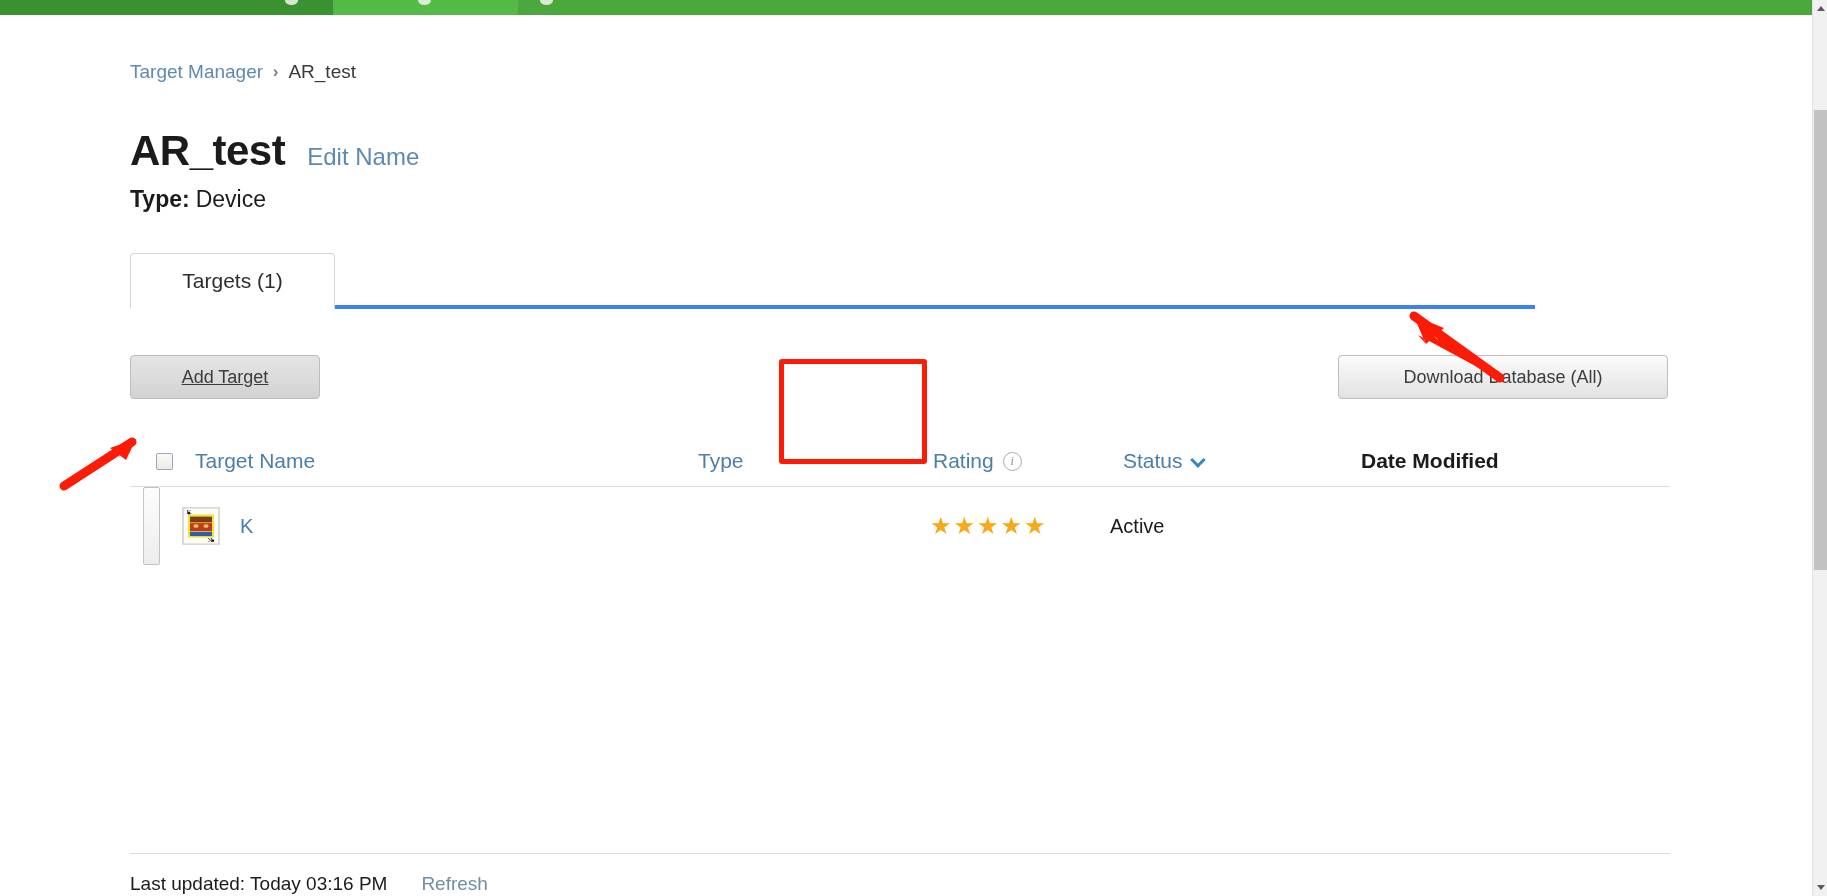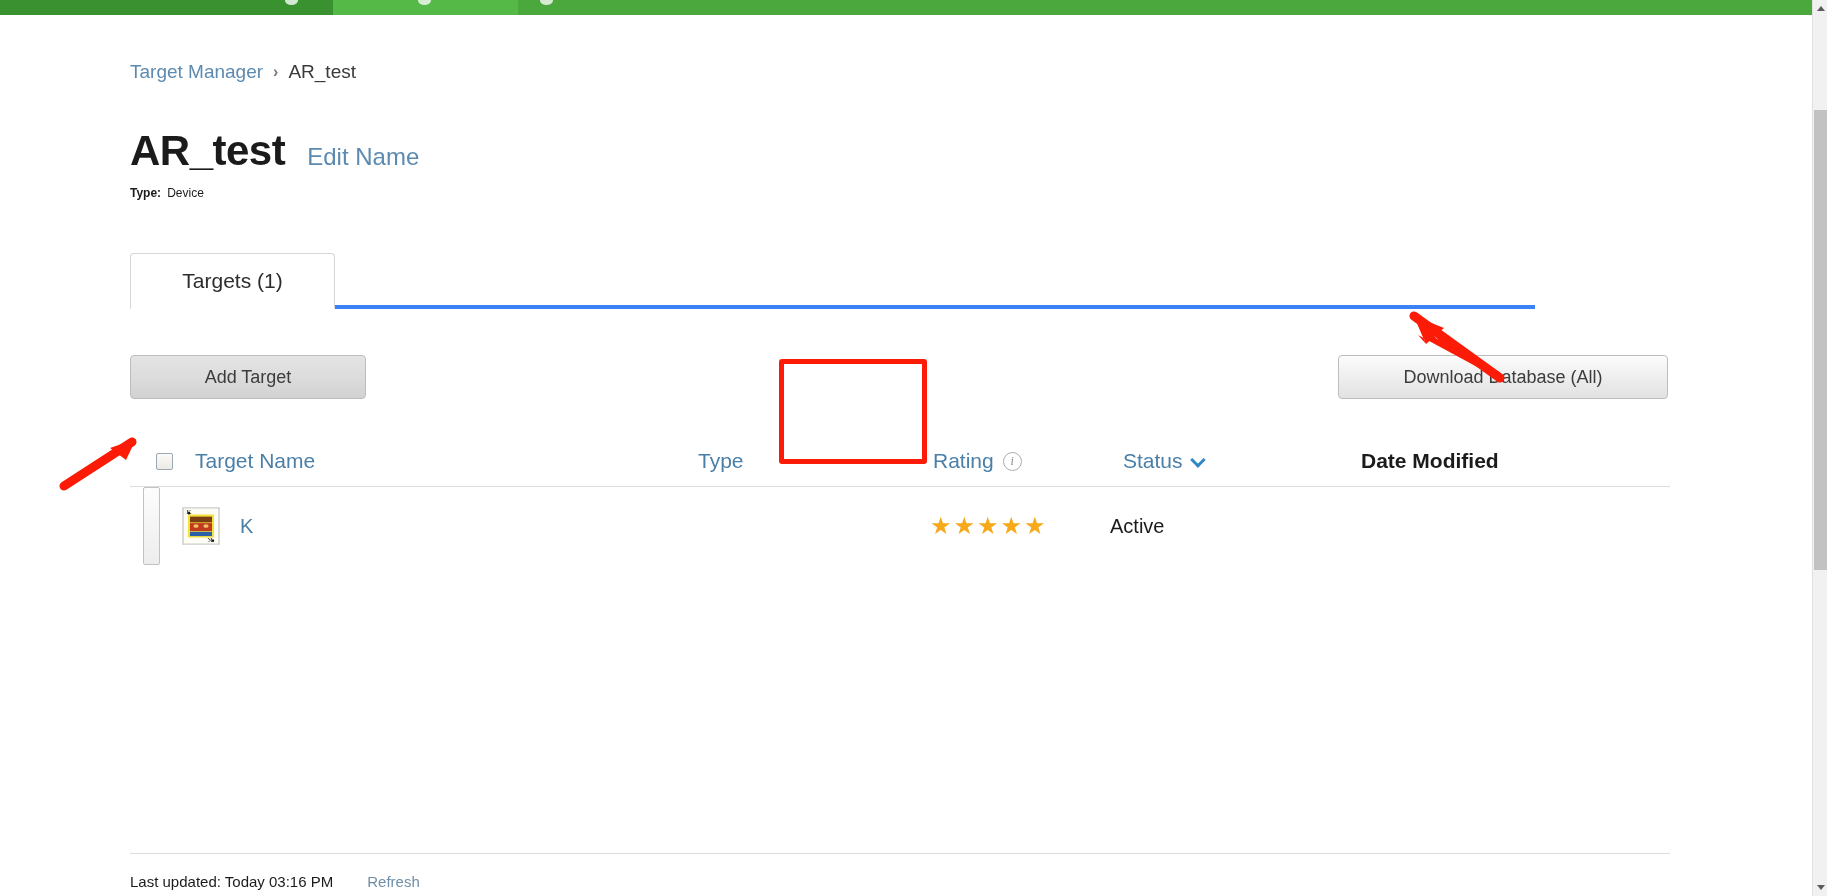--- a/index.html
+++ b/index.html
@@ -102,21 +102,21 @@
   .edit-name {
     margin-left: 22px;
     font-size: 24px;
     color: #5c8ab0;
     cursor: pointer;
   }
 
   .type-row {
     position: absolute;
     top: 171px; left: 0;
-    font-size: 12px;
+    font-size: 23px;
     color: #1b1b1b;
     white-space: nowrap;
   }
   .type-row .lbl { font-weight: bold; }
   .type-row .val { margin-left: 6px; }
 
   
   .tabbar {
     position: absolute;
     top: 238px; left: 0;
@@ -149,22 +149,22 @@
     border-radius: 4px;
     background: linear-gradient(180deg, #fcfcfc 0%, #ededed 55%, #e2e2e2 100%);
     color: #3c3c3c;
     font-size: 18px;
     font-family: "Liberation Sans", sans-serif;
     display: flex;
     align-items: center;
     justify-content: center;
     cursor: pointer;
   }
-  .btn-add      { top: 340px; left: 0;    width: 236px;
-                  background: linear-gradient(180deg, #e4e4e4 0%, #dcdcdc 50%, #d2d2d2 100%); }
+  .btn-add      { top: 340px; left: 0;    width: 190px;
+                  background: linear-gradient(180deg, #e4e4e4 0%, #dcdcdc 50%, #d2d2d2 100%); text-decoration: underline; }
   .btn-download { top: 340px; left: 1208px; width: 330px; }
 
   
   .table {
     position: absolute;
     top: 420px; left: 0;
     width: 1540px;
   }
   .thead {
     position: relative;
@@ -270,21 +270,21 @@
     top: 838px; left: 0;
     width: 1540px;
     height: 1px;
     background: #dcdcdc;
   }
   .footer {
     position: absolute;
     top: 858px; left: 0;
     display: flex;
     align-items: center;
-    font-size: 15px;
+    font-size: 19px;
     color: #1b1b1b;
     white-space: nowrap;
   }
   .footer .refresh {
     margin-left: 34px;
     color: #6f8fa8;
     cursor: pointer;
   }
 
   

